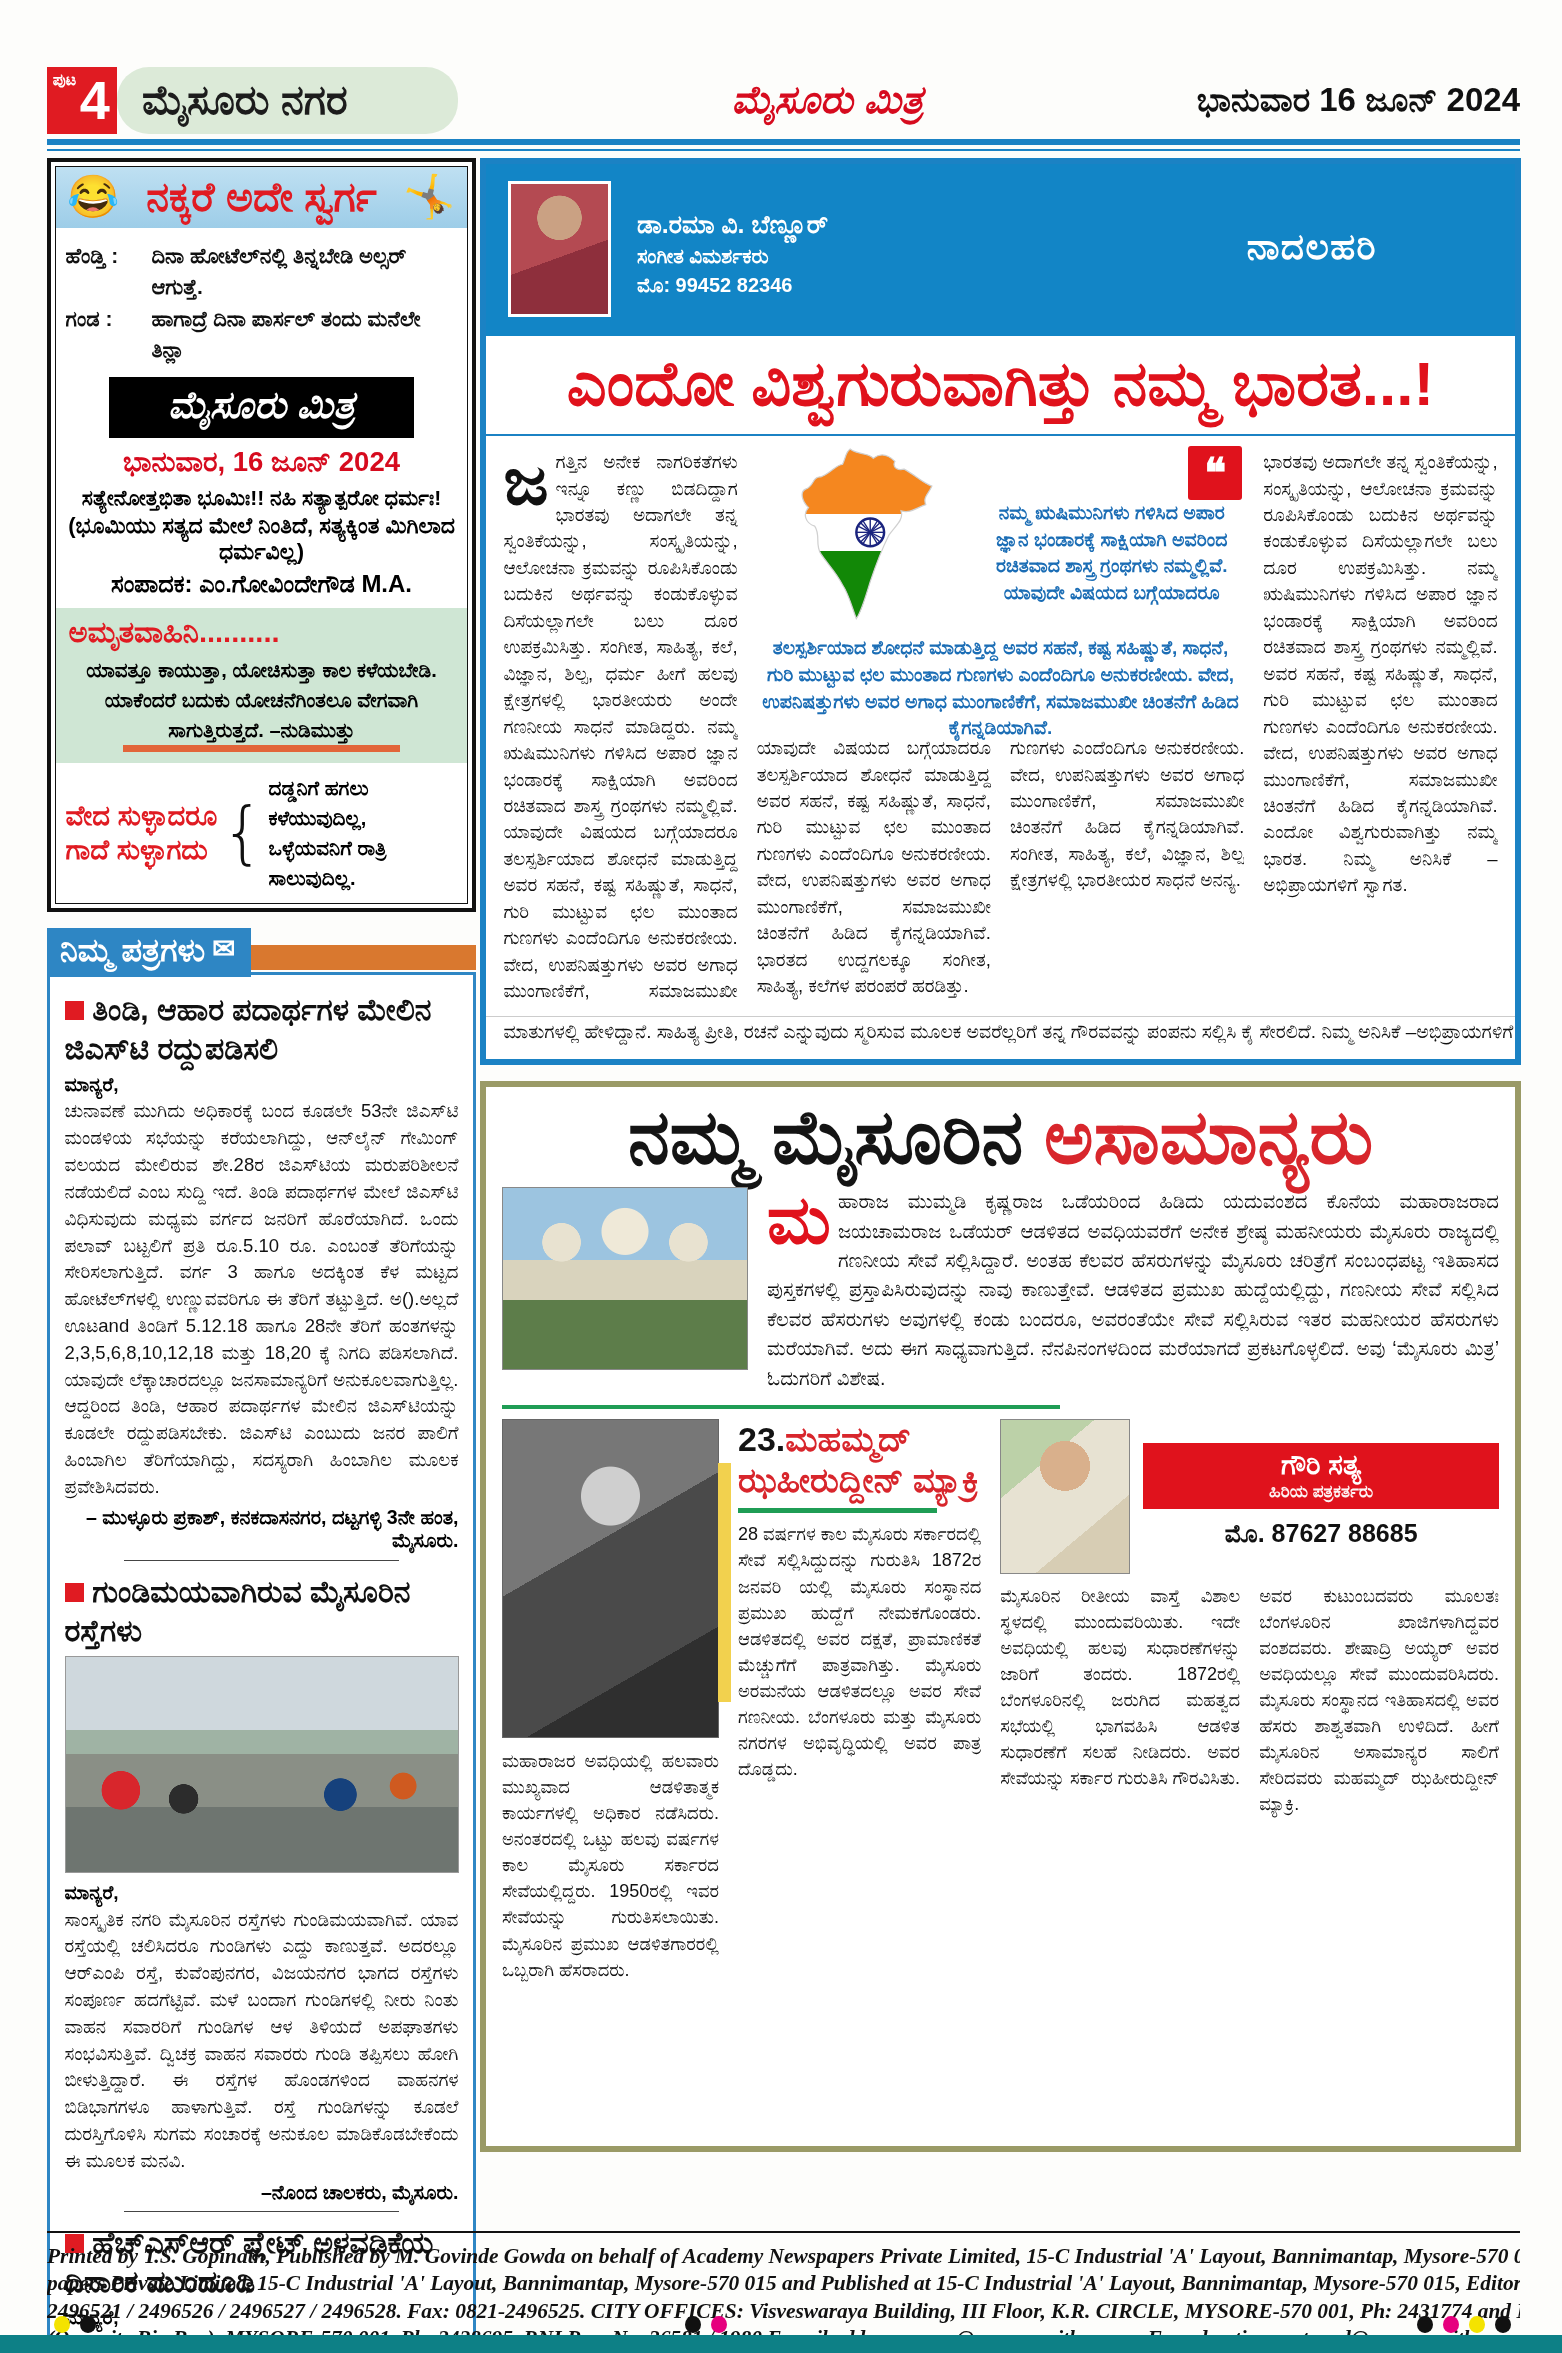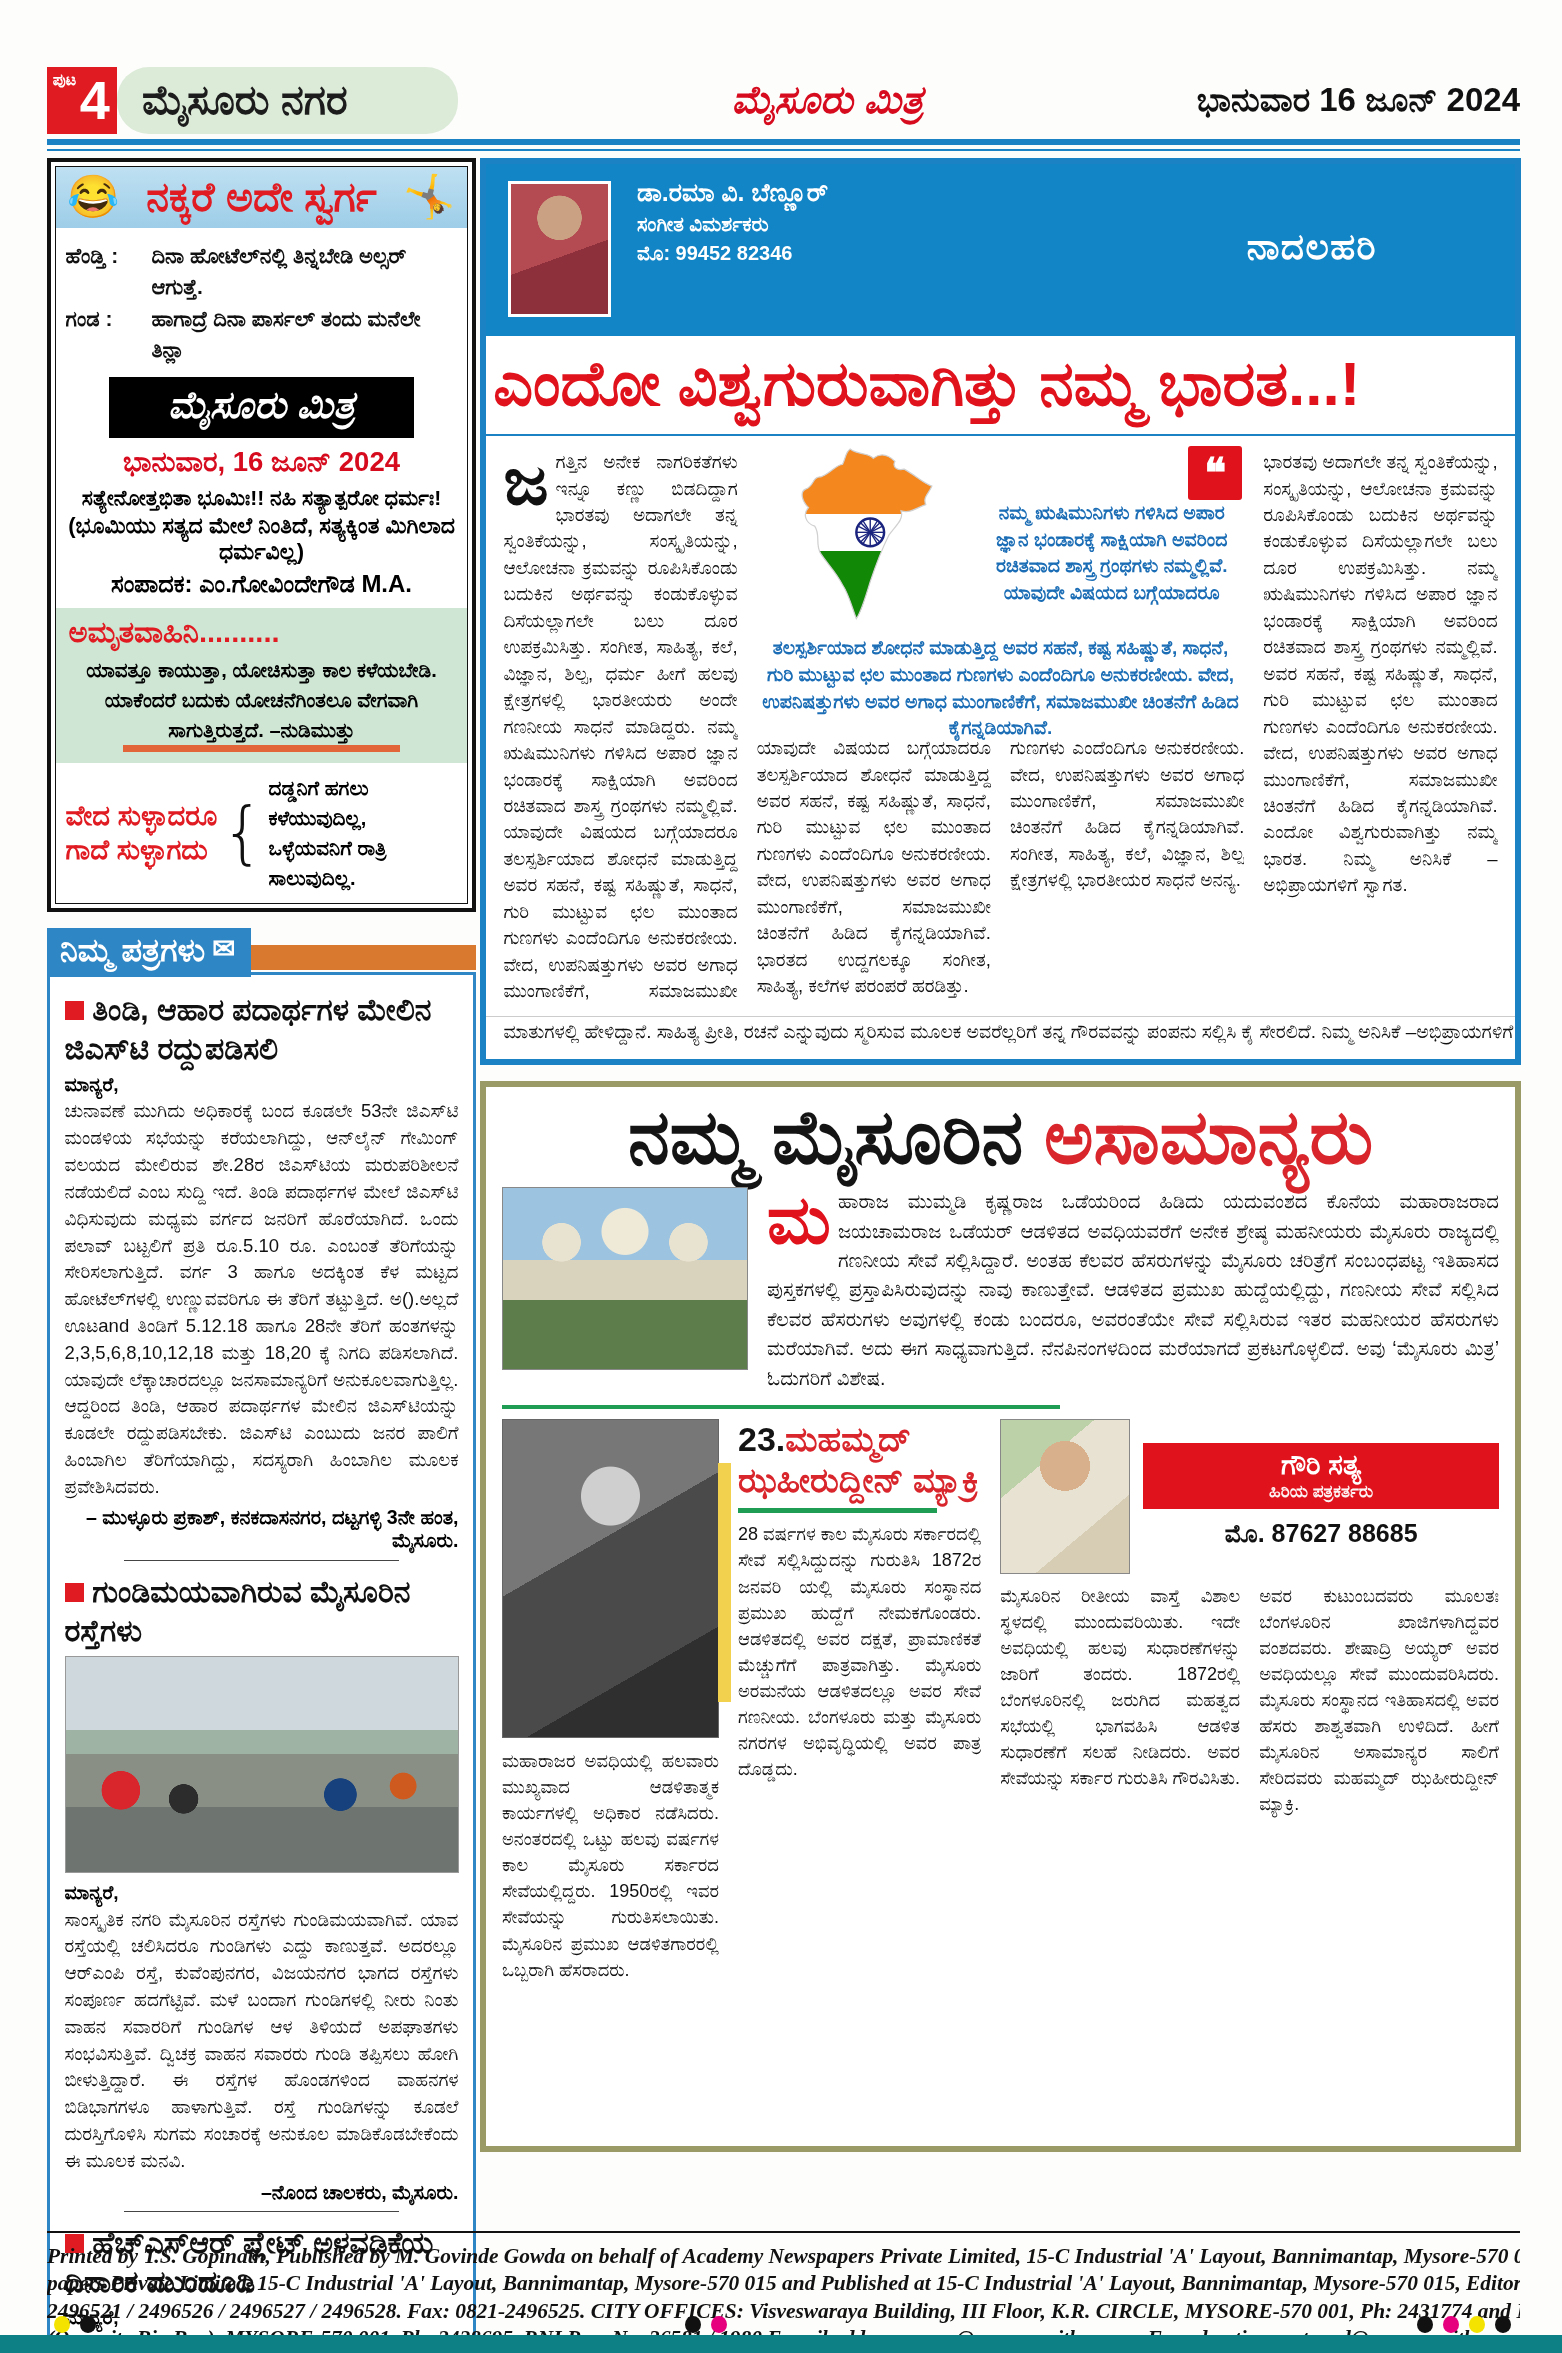--- a/index.html
+++ b/index.html
@@ -59,25 +59,25 @@
         radial-gradient(circle at 70% 64%, #16417c 0 16px, transparent 16.7px),
         radial-gradient(circle at 86% 60%, #cf5a20 0 13px, transparent 13.8px),
         linear-gradient(#cfd8dd 0 34%, #9fb3a4 34% 45%, #8a8f86 45% 70%, #6e7570 70%); }
 
   
   .article1 { position:absolute; left:480px; top:158px; width:1041px; height:907px; border:6.5px solid #1b82c4; background:#fff; }
   .a1-top { background:#1285c6; height:172px; position:relative; color:#fff; }
   .a1-photo { position:absolute; left:22px; top:17.4px; width:103px; height:136px; border:3.6px solid #fff;
       background: radial-gradient(circle at 50% 26%, #caa183 0 22px, transparent 22.5px),
                   linear-gradient(160deg,#b44a52 0 55%, #8e2f3c 55%), #a04; }
-  .a1-byline { position:absolute; left:151px; top:10px; line-height:1.45; }
+  .a1-byline { position:absolute; left:151px; top:42px; line-height:1.45; }
   .a1-byline .nm { font-size:25px; font-weight:bold; }
   .a1-byline .rl, .a1-byline .ph { font-size:20px; font-weight:bold; }
   .a1-kicker { position:absolute; right:138px; top:62px; font-size:36px; font-weight:bold; letter-spacing:1.4px; }
-  .a1-headline { background:#fff; color:#e0121c; text-align:left; font-size:62px; font-weight:bold; padding:11.6px 7.2px 14.5px 7.2px; border-bottom:2.9px solid #1b82c4; }
+  .a1-headline { background:#fff; color:#e0121c; text-align:center; font-size:62px; font-weight:bold; padding:11.6px 7.2px 14.5px 7.2px; border-bottom:2.9px solid #1b82c4; }
   .a1-body { position:relative; display:flex; gap:19px; padding:13px 17.4px 5.8px 17.4px; height:580px; overflow:hidden; }
   .a1-col { flex:1; font-size:18.5px; line-height:1.43; text-align:justify; color:#111; overflow:hidden; }
   .a1-col.under { padding-top:286px; }
   .dropcap { float:left; font-size:67px; line-height:0.85; font-weight:bold; padding:4.3px 7.2px 0 0; color:#111; }
   .dropcap.red { color:#e0121c; }
   .quote-block { position:absolute; left:26.5%; top:10px; width:47%; height:283px; }
   .qb-row { display:flex; }
   .india { width:46%; height:185px; }
   .qbadge { width:54px; height:54px; background:#e0121c; color:#fff; font-size:41px; font-weight:bold; text-align:center; line-height:54px; border-radius:2.9px; margin-left:auto; font-family:"DejaVu Serif", serif; }
   .qtop { flex:1; color:#1b6db5; font-weight:bold; font-size:19px; line-height:1.4; text-align:center; }

